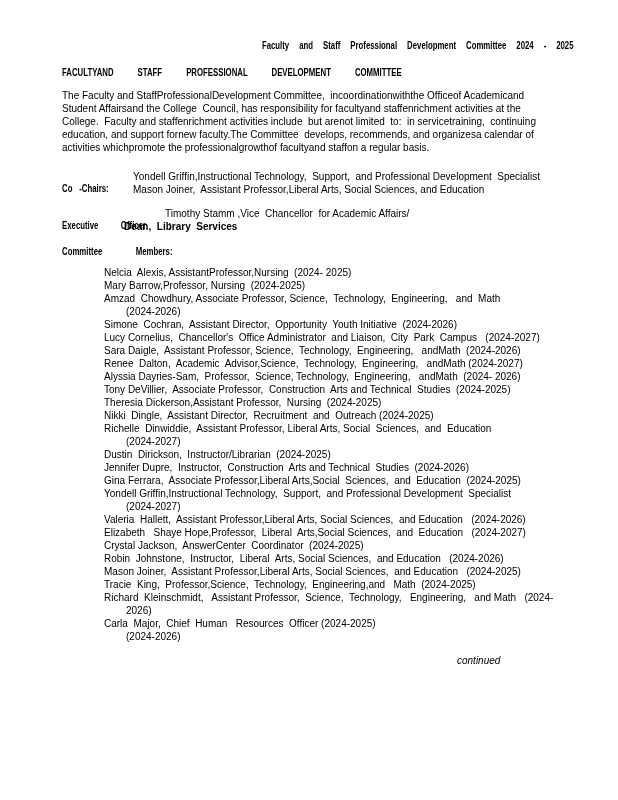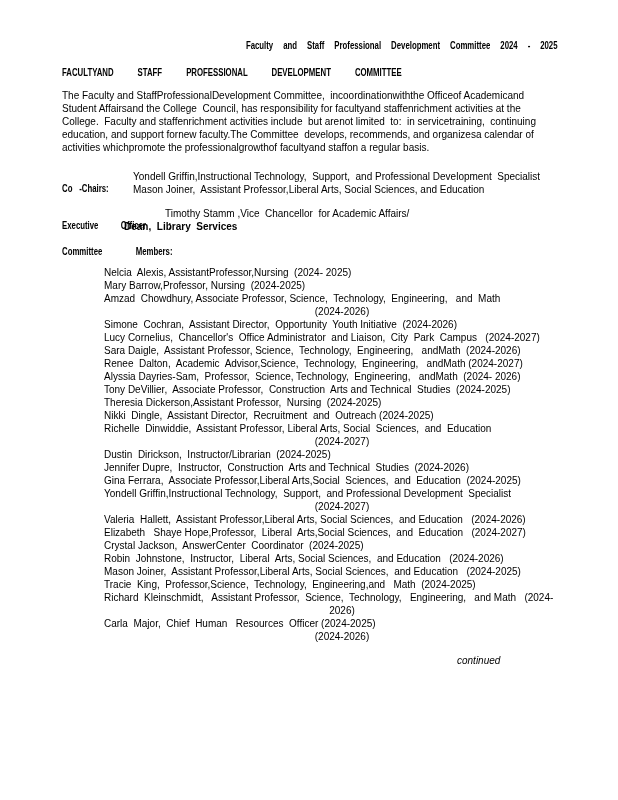--- a/index.html
+++ b/index.html
@@ -5,21 +5,21 @@
   html,body{margin:0;padding:0;background:#fff;}
   .page{
     position:relative;
     width:618px;height:800px;
     background:#ffffff;
     color:#000;
     font-family:"Liberation Sans","DejaVu Sans",sans-serif;
     font-size:10px;
     line-height:13px;
     box-sizing:border-box;
-    padding:40px 60px 20px 62px;
+    padding:40px 44px 20px 62px;
     overflow:hidden;
   }
   .pre{white-space:pre;}
   
   .cond{
     display:inline-block;
     font-weight:bold;
     transform:scaleX(0.78);
     transform-origin:0 50%;
     white-space:pre;
@@ -41,21 +41,21 @@
   #role-0 .vline{margin-left:71px;}
   #role-1 .vline:nth-child(1){margin-left:103px;}
   #role-1 .vline:nth-child(2){margin-left:62px;font-weight:bold;}
   #role-2 .vline:nth-child(1){margin-left:99px;}
   #role-2 .vline:nth-child(2){margin-left:115px;}
   #role-2 .vline:nth-child(3){margin-left:93px;}
   .members-label{margin-top:13px;line-height:12px;}
   .members-label .cond{word-spacing:40px;}
   .members{margin-top:8px;}
   .member-line.first{margin-left:42px;}
-  .member-line.wrap{margin-left:64px;text-align:center;}
+  .member-line.wrap{margin-left:64px;}
   .continued{
     margin-top:11px;
     margin-left:395px;
     font-style:italic;
   }
 </style>
 </head>
 <body>
 
 <div class="page">

